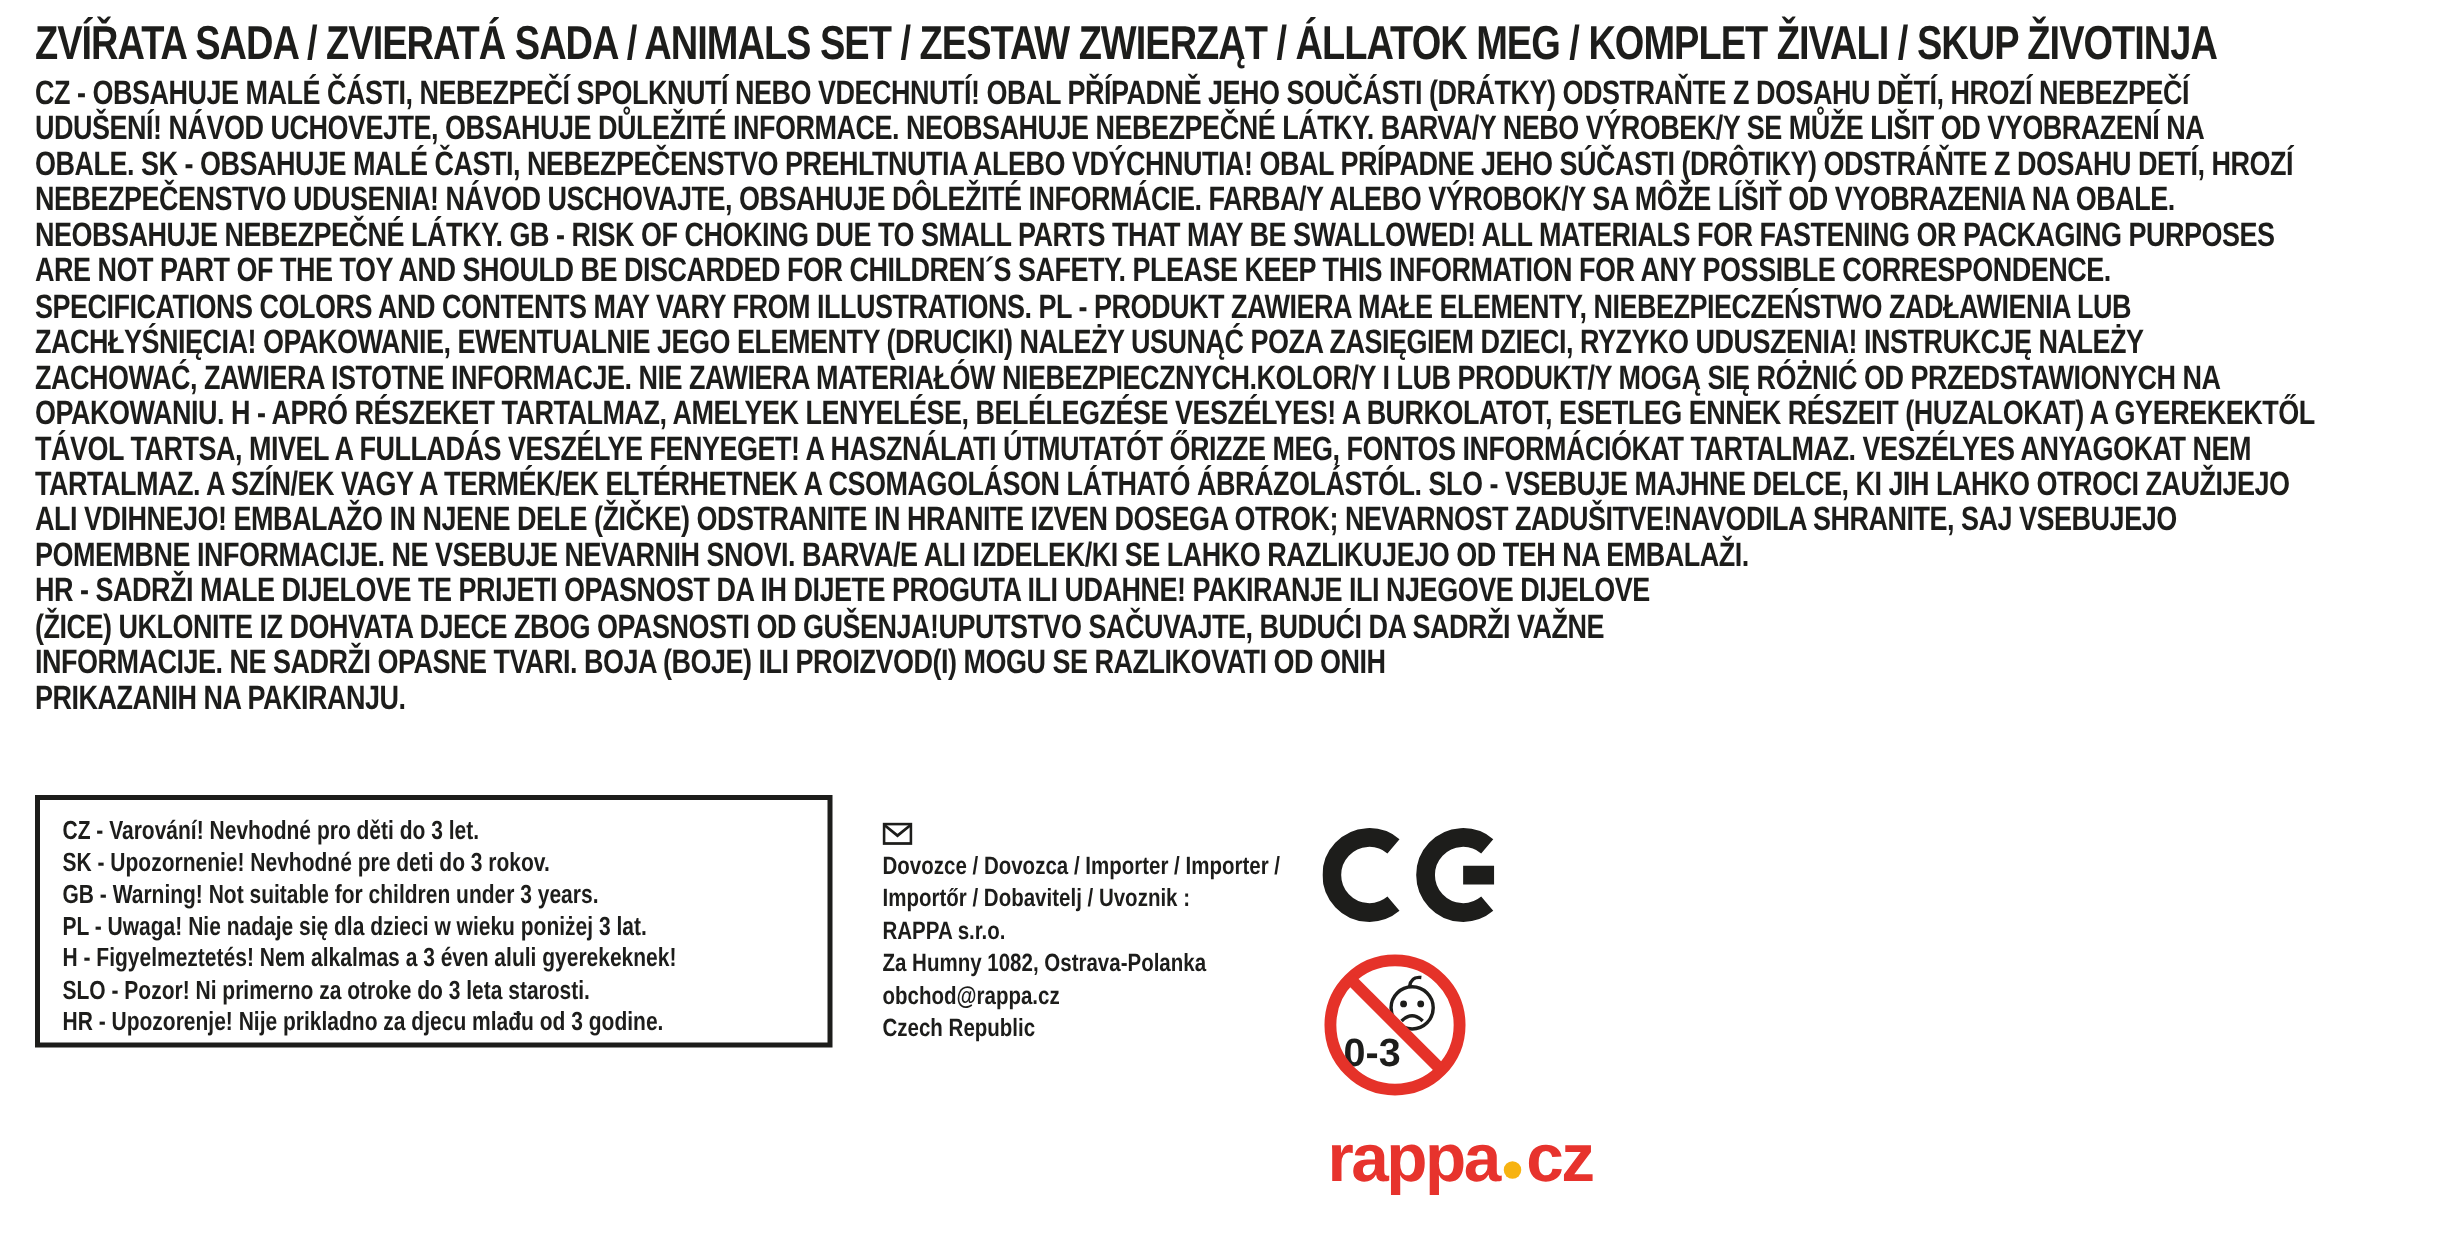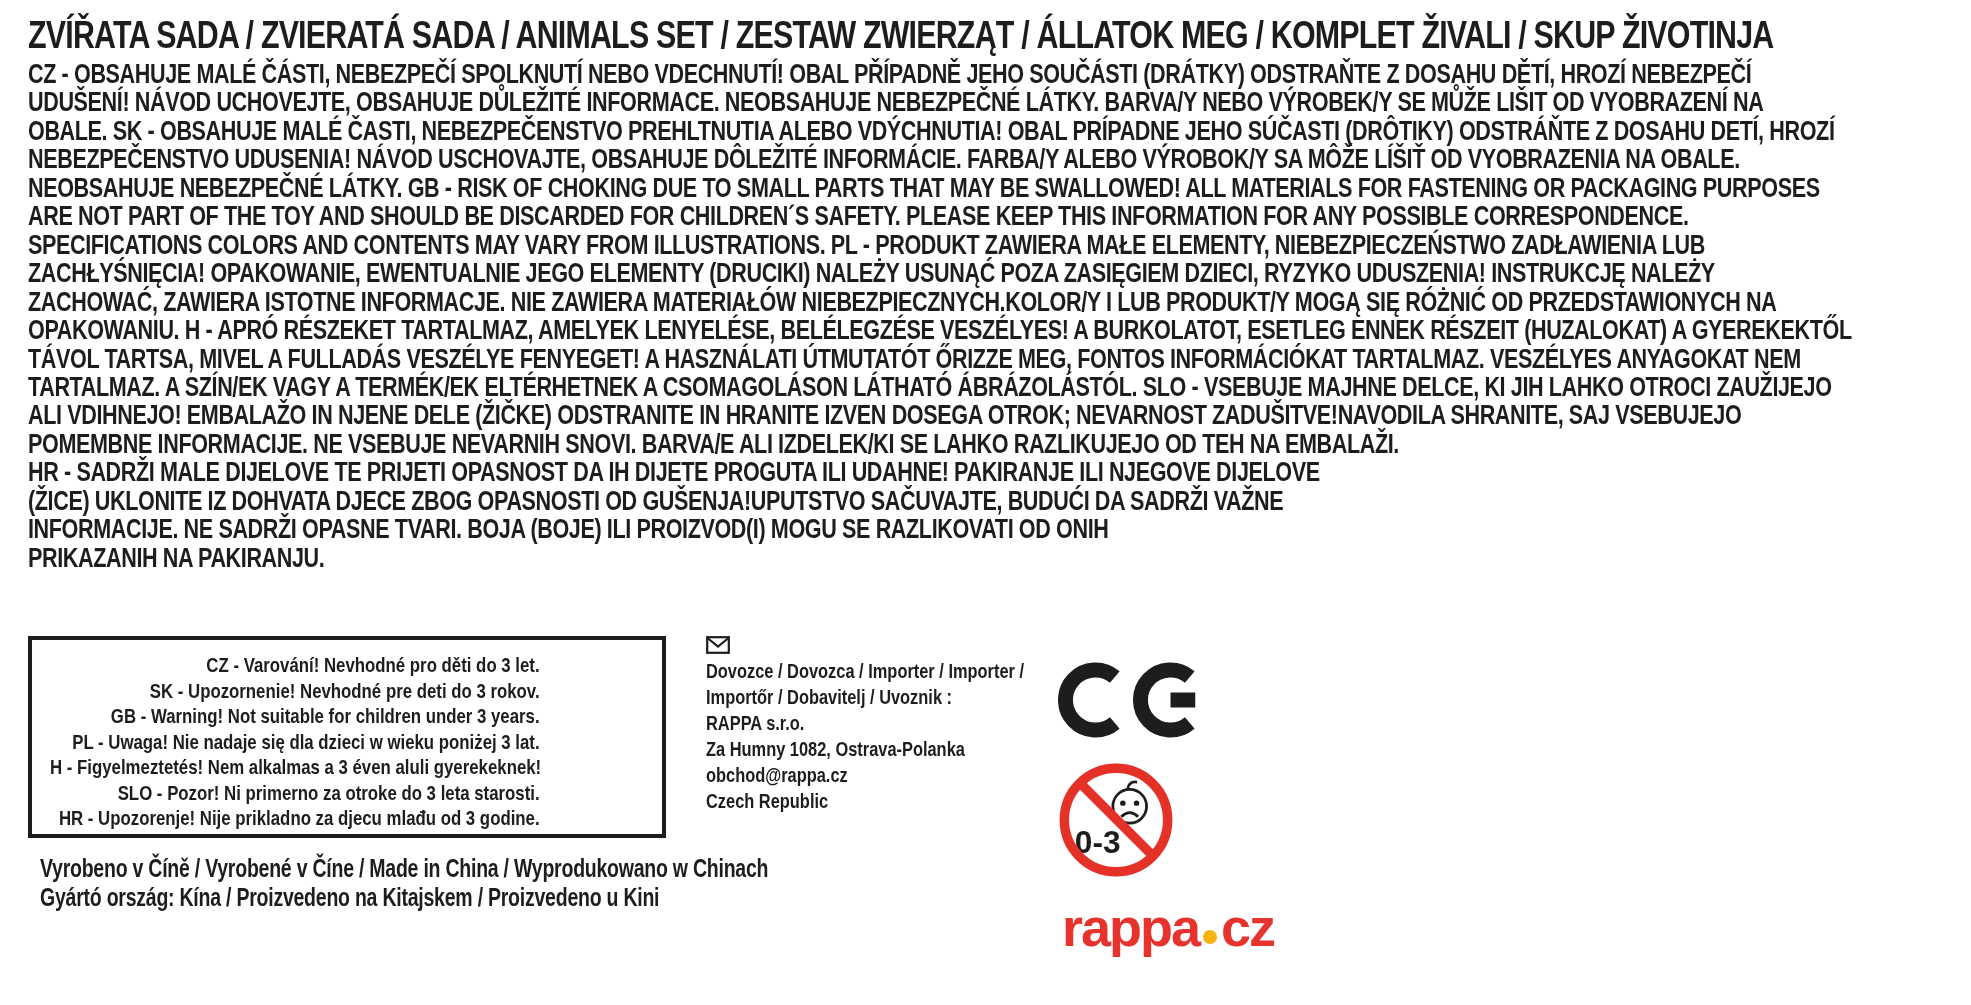--- a/index.html
+++ b/index.html
@@ -27,30 +27,29 @@
     line-height: 28.45px; white-space: nowrap;
     transform: scaleX(0.80); transform-origin: 0 50%;
   }
 
   
   .warning-box {
     position: absolute; left: 28px; top: 636px;
     width: 612px; height: 170px;
     border: 4px solid #1d1d1b;
     padding: 12px 0 12px 18px;
-    text-align: right;
   }
   .warning-box .wline {
     font-size: 21px; font-weight: bold;
     line-height: 25.5px; white-space: nowrap;
     transform: scaleX(0.80); transform-origin: 0 50%;
   }
 
   
-  .importer { position: absolute; left: 706px; top: 636px; }
+  .importer { position: absolute; left: 706px; top: 658px; }
   .importer .env { display: block; margin-bottom: 4px; }
   .importer .iline {
     font-size: 20px; font-weight: bold;
     line-height: 26px; white-space: nowrap;
     transform: scaleX(0.82); transform-origin: 0 50%;
   }
 
   
   .ce-mark { position: absolute; left: 1058px; top: 646px; }
   .age-warning { position: absolute; left: 1058px; top: 762px; }
@@ -149,19 +148,15 @@
     <text x="16" y="86" font-family="Liberation Sans, sans-serif" font-size="30" font-weight="bold" fill="#1d1d1b">0-3</text>
 
     <circle cx="55" cy="55" r="49" fill="none" stroke="#e53229" stroke-width="9"></circle>
     <line x1="21" y1="20" x2="90" y2="89" stroke="#e53229" stroke-width="9"></line>
   </svg>
 
   <div class="rappa-logo">
     <span style="color:#e7332d">rappa</span><span class="dot" style="background:#f7b311"></span><span style="color:#e7332d">cz</span>
   </div>
 
-  <div class="made-in">
-    <div class="mline">Vyrobeno v Číně / Vyrobené v Číne / Made in China / Wyprodukowano w Chinach</div>
-    <div class="mline">Gyártó ország: Kína / Proizvedeno na Kitajskem / Proizvedeno u Kini</div>
-  </div>
 
 
 </div>
 
 </body></html>

